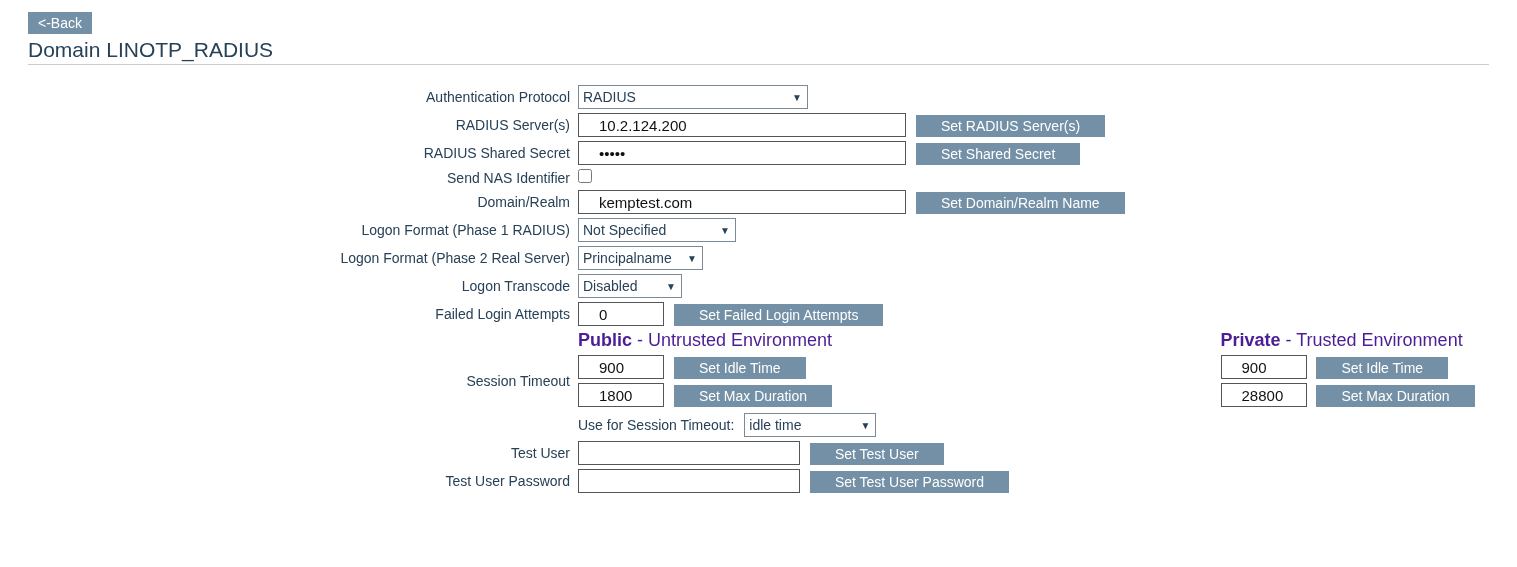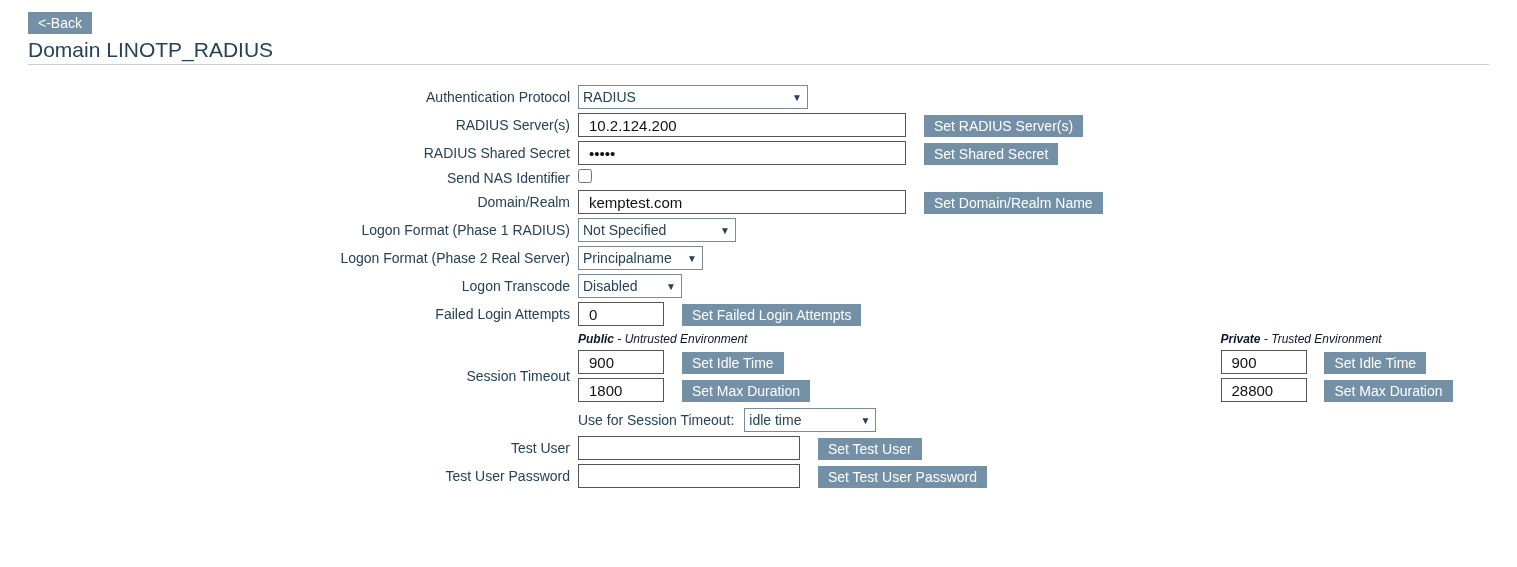--- a/index.html
+++ b/index.html
@@ -80,45 +80,44 @@
       top: 50%;
       transform: translateY(-50%);
       pointer-events: none;
     }
     .input-std {
       border: 1px solid #555;
       background: #fff;
       color: #111;
       font-size: 15px;
       font-family: inherit;
-      padding: 1px 10px;
+      padding: 1px 20px;
       height: 24px;
     }
     .input-std.wide { width: 328px; }
     .input-std.narrow { width: 86px; }
     .input-std.med { width: 222px; }
     .action-btn {
       background: #7390a6;
       color: #fff;
       border: none;
-      padding: 3px 10px;
+      padding: 3px 25px;
       font-size: 14px;
       cursor: pointer;
       font-family: inherit;
-      margin-left: 14px;
+      margin-left: 6px;
     }
     .checkbox-std {
       width: 14px;
       height: 14px;
       cursor: pointer;
     }
     .env-label {
-      font-size: 12px;
-      color: #0f172a;
-      font-style: italic;
+      font-size: 18px;
+      color: #4c1d95;
     }
     .env-label strong { font-weight: 600; }
     .spacer-cell { width: 370px; }
     .session-note {
       font-size: 14px;
       color: #274157;
       margin-right: 6px;
     }
   </style>
 </head>

